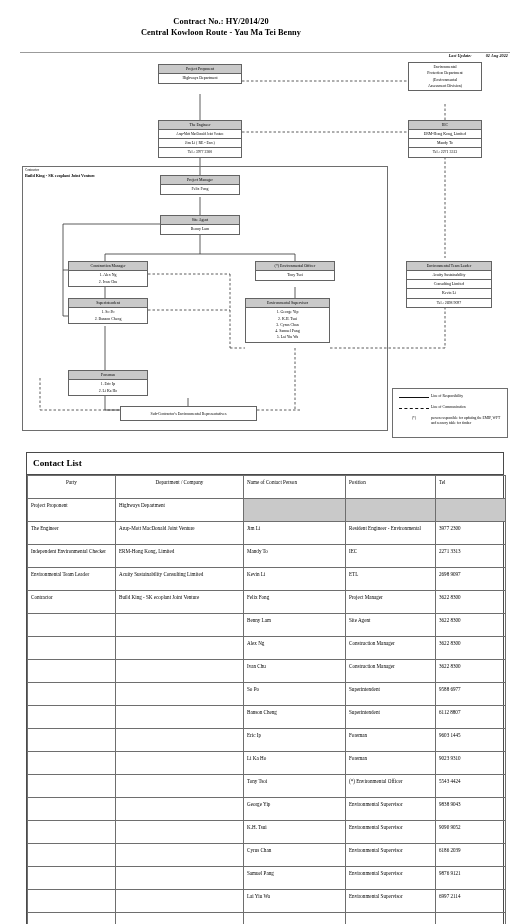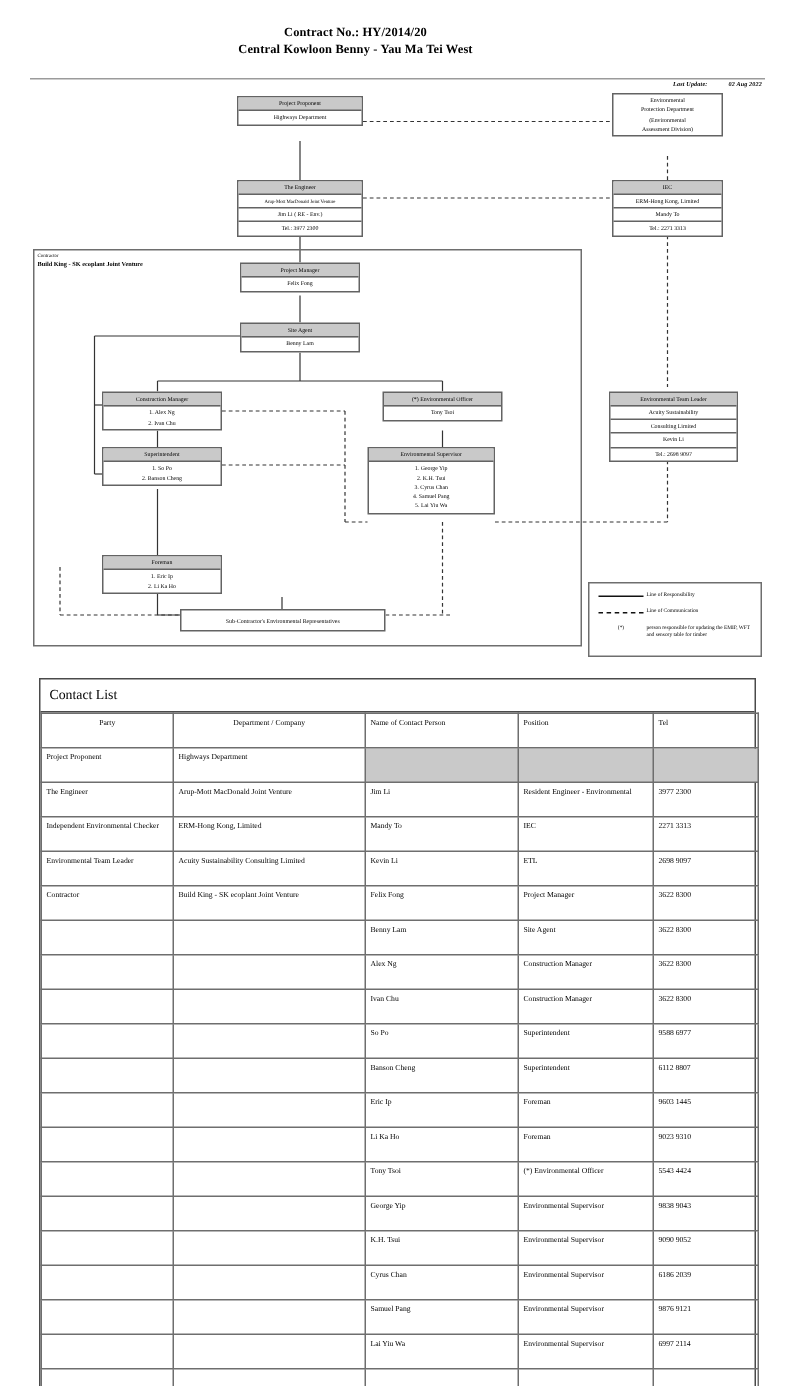--- a/index.html
+++ b/index.html
@@ -1,21 +1,21 @@
 <!DOCTYPE html>
 <html><head>
 <meta charset="utf-8">
 <style>
   html,body{margin:0;padding:0;background:#fff;}
   body{
     width:530px;height:924px;position:relative;overflow:hidden;
     font-family:"Liberation Serif", serif;color:#000;
   }
   
-  #doc-header{position:absolute;left:0;top:16px;width:442px;text-align:center;margin-left:16px;}
+  #doc-header{position:absolute;left:0;top:16px;width:442px;text-align:center;}
   #doc-header .ttl{font-weight:bold;font-size:8.3px;line-height:11.2px;letter-spacing:.1px;}
   #hdr-rule{position:absolute;left:20px;top:52px;width:490px;height:0;border-top:1.1px solid #9b9b9b;}
   #last-update{position:absolute;right:22px;top:53px;font-size:4.1px;font-style:italic;font-weight:bold;
                letter-spacing:.1px;white-space:nowrap;}
   #last-update .lu-val{margin-left:14px;}
 
   
   #chart{position:absolute;left:0;top:58px;width:530px;height:385px;}
   #chart svg{position:absolute;left:0;top:0;}
 
@@ -40,36 +40,36 @@
   .lg-row{display:flex;align-items:flex-start;margin-bottom:5px;}
   .lg-key{width:34px;flex:none;display:flex;align-items:center;justify-content:center;height:6px;}
   .lg-solid{width:30px;height:0;border-top:0.9px solid #111;}
   .lg-dash{width:30px;height:0;border-top:0.9px dashed #111;}
   .lg-star{width:34px;flex:none;text-align:center;font-size:3.6px;}
   .lg-txt{flex:1;}
 
   
   #contact-list{position:absolute;left:26px;top:452px;width:478px;
                 border:0.9px solid #4a4a4a;box-sizing:border-box;background:#fff;}
-  #cl-title{font-weight:normal;font-size:9.2px;padding:5px 6px 6px 6px;border-bottom:0.9px solid #4a4a4a;}
+  #cl-title{font-weight:bold;font-size:9.2px;padding:5px 6px 6px 6px;border-bottom:0.9px solid #4a4a4a;}
   table{border-collapse:collapse;width:100%;table-layout:fixed;font-size:5.1px;}
   th,td{border:0.7px solid #6e6e6e;padding:3px 3px;vertical-align:top;line-height:7.2px;height:16px;}
   th{font-weight:normal;}
   th.c-party,th.c-dept{text-align:center;}
   th.c-name,th.c-pos,th.c-tel{text-align:left;}
   td.shaded{background:#c9c9c9;}
   col.w-party{width:88px;}  col.w-dept{width:128px;}
   col.w-name{width:102px;}  col.w-pos{width:90px;}  col.w-tel{width:70px;}
 </style>
 </head>
 <body>
 
 <div id="doc-header">
   <div class="ttl">Contract No.: HY/2014/20</div>
-  <div class="ttl">Central Kowloon Benny - Yau Ma Tei West</div>
+  <div class="ttl">Central Kowloon Route - Yau Ma Tei Benny</div>
 </div>
 <div id="hdr-rule"></div>
 <div id="last-update">
   <span>Last Update:</span><span class="lu-val">02 Aug 2022</span>
 </div>
 
 <div id="chart">
 
   <svg width="530" height="385">
     <g stroke="#333" fill="none" stroke-width="0.8">

